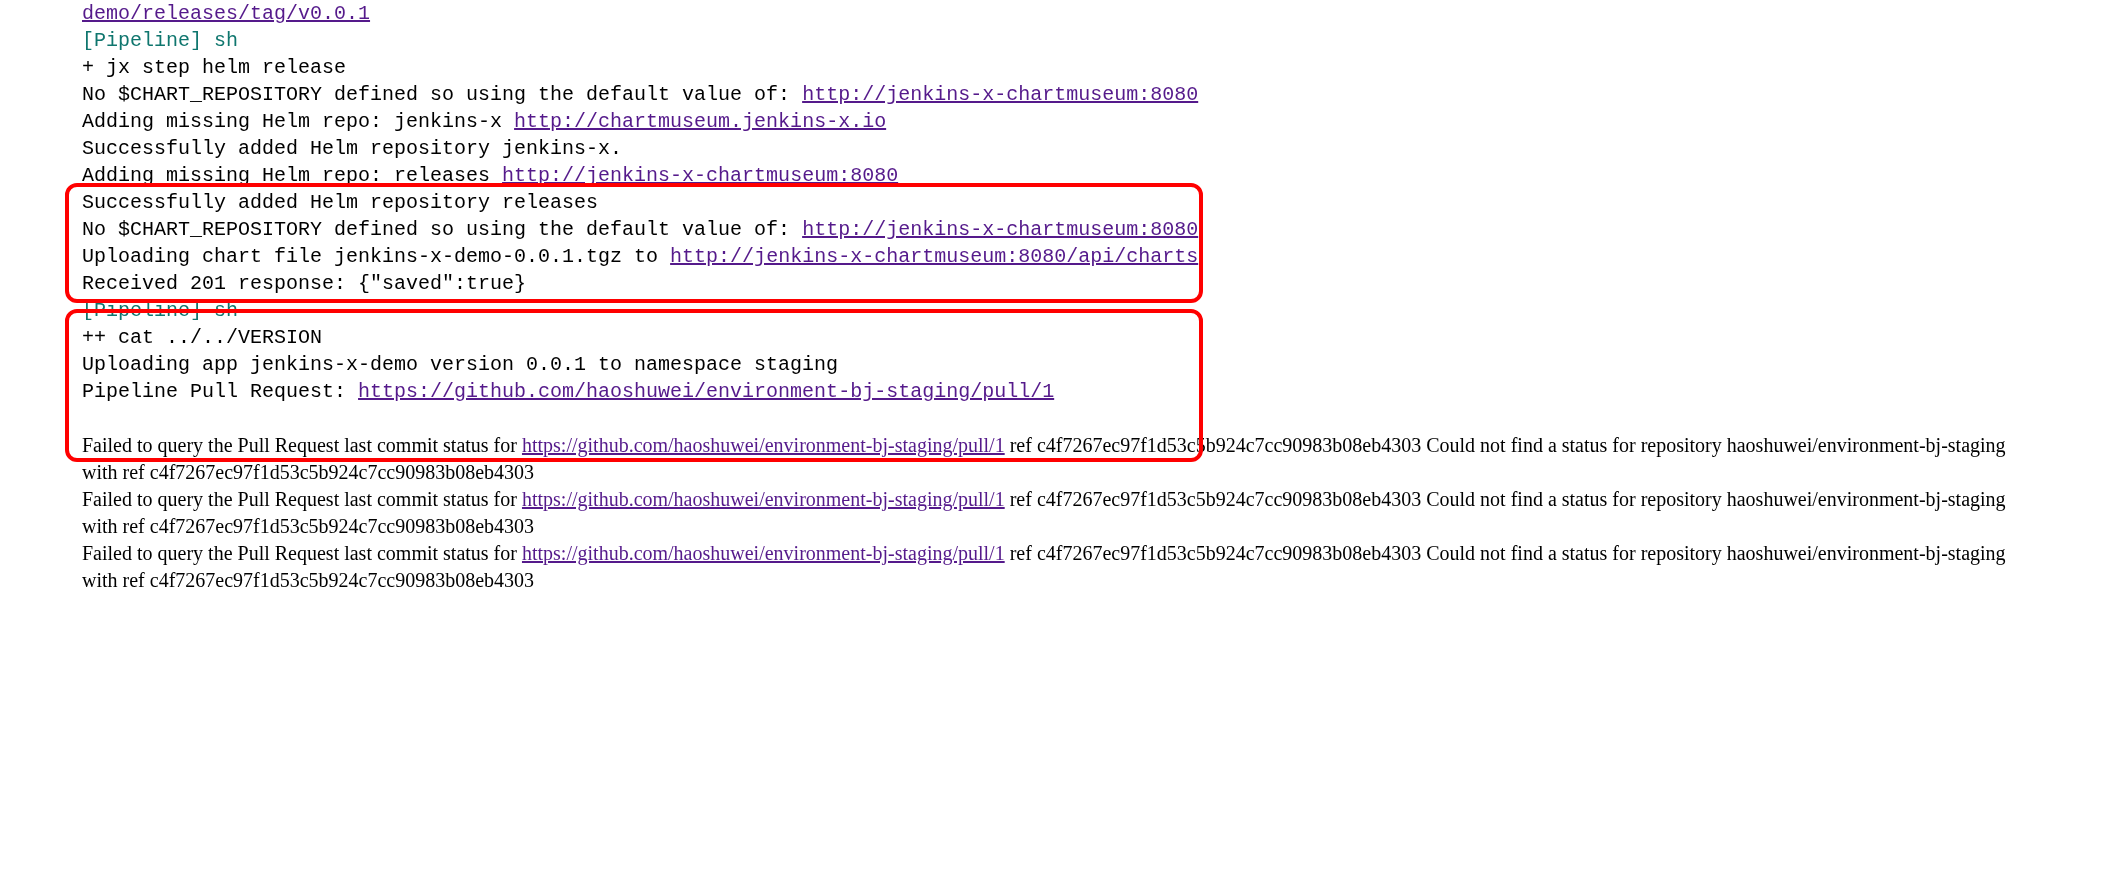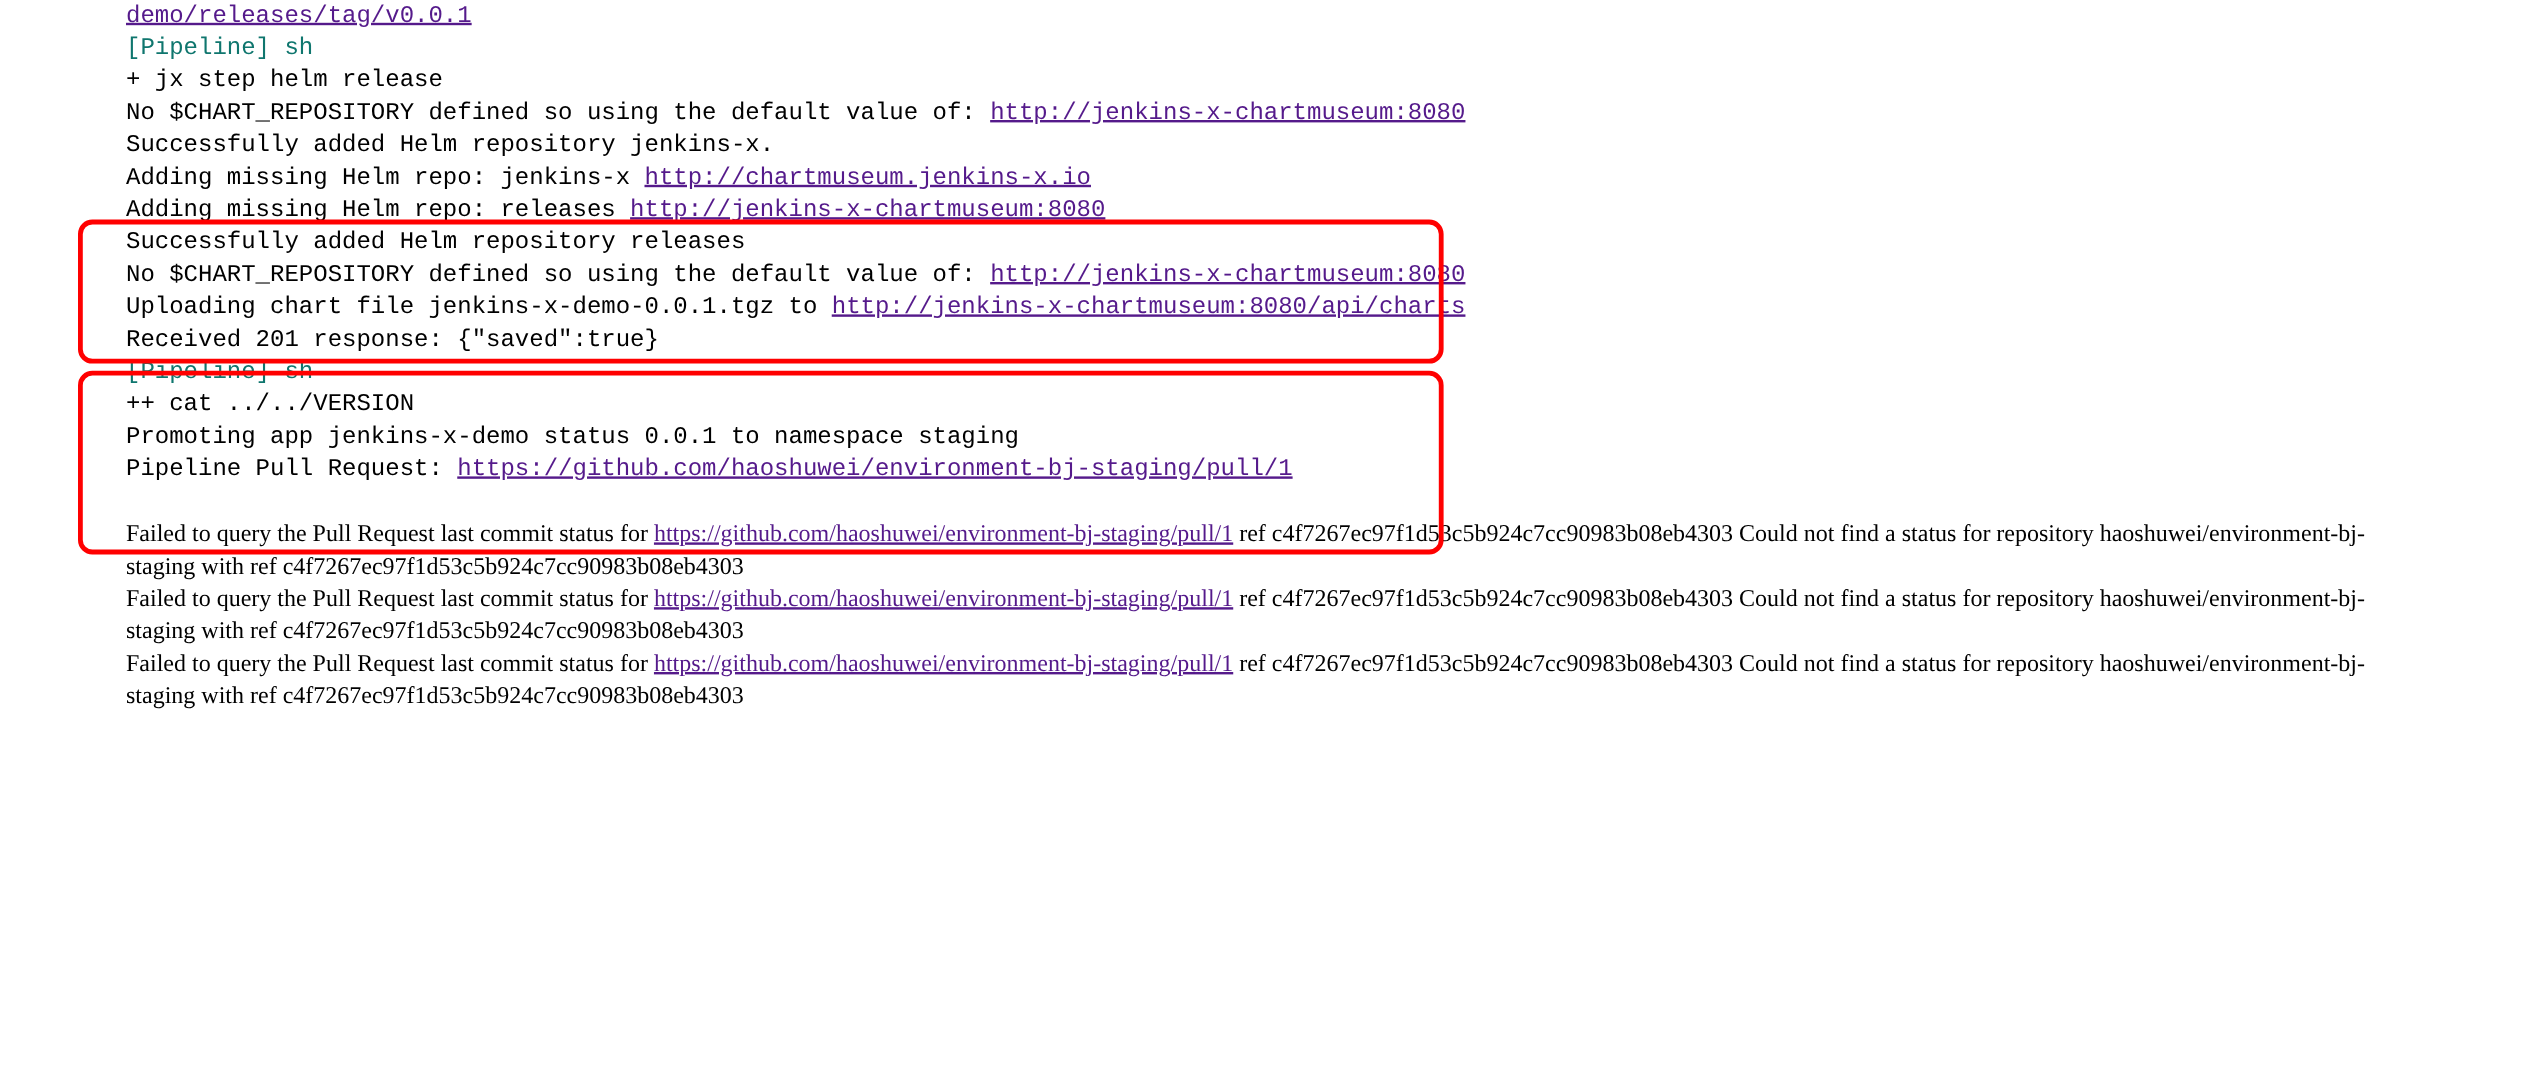--- a/index.html
+++ b/index.html
@@ -5,21 +5,21 @@
     body {
       font-family: "Courier New", Courier, monospace;
       font-size: 20px;
       line-height: 1.35;
       margin: 0;
       padding: 0;
       background: #ffffff;
       color: #000000;
     }
     .log-container {
-      padding: 0 105px;
+      padding: 0 82px;
       white-space: normal;
     }
     .log-line {
       display: block;
       margin: 0;
       padding: 0;
     }
     .link {
       color: #551a8b;
       text-decoration: underline;
@@ -60,40 +60,40 @@
 <div class="log-container">
 
   <span class="log-line"><a href="#" class="link">demo/releases/tag/v0.0.1</a></span>
 
   <span class="log-line muted">[Pipeline] sh</span>
 
   <span class="log-line">+ jx step helm release</span>
 
   <span class="log-line"><span>No $CHART_REPOSITORY defined so using the default value of: </span><a href="#" class="link">http://jenkins-x-chartmuseum:8080</a></span>
 
+  <span class="log-line"><span>Adding missing Helm repo: jenkins-x </span><a href="#" class="link">http://chartmuseum.jenkins-x.io</a></span>
+
   <span class="log-line">Successfully added Helm repository jenkins-x.</span>
-
-  <span class="log-line"><span>Adding missing Helm repo: jenkins-x </span><a href="#" class="link">http://chartmuseum.jenkins-x.io</a></span>
 
   <span class="log-line"><span>Adding missing Helm repo: releases </span><a href="#" class="link">http://jenkins-x-chartmuseum:8080</a></span>
 
   <span class="log-line">Successfully added Helm repository releases</span>
 
   <span class="log-line"><span>No $CHART_REPOSITORY defined so using the default value of: </span><a href="#" class="link">http://jenkins-x-chartmuseum:8080</a></span>
 
   <span class="log-line"><span>Uploading chart file jenkins-x-demo-0.0.1.tgz to </span><a href="#" class="link">http://jenkins-x-chartmuseum:8080/api/charts</a></span>
 
   <span class="log-line">Received 201 response: {"saved":true}</span>
 
   <span class="log-line muted">[Pipeline] sh</span>
 
   <span class="log-line">++ cat ../../VERSION</span>
 
 
-  <span class="log-line">Promoting app jenkins-x-demo status 0.0.1 to namespace staging</span>
+  <span class="log-line">Uploading app jenkins-x-demo version 0.0.1 to namespace staging</span>
 
   <span class="log-line"><span>Pipeline Pull Request: </span><a href="#" class="link">https://github.com/haoshuwei/environment-bj-staging/pull/1</a></span>
 
   <div class="blank-line"></div>
 
   <span class="log-line wrap-line"><span>Failed to query the Pull Request last commit status for </span><a href="#" class="link">https://github.com/haoshuwei/environment-bj-staging/pull/1</a><span> ref c4f7267ec97f1d53c5b924c7cc90983b08eb4303 Could not find a status for repository haoshuwei/environment-bj-staging with ref c4f7267ec97f1d53c5b924c7cc90983b08eb4303</span></span>
 
   <span class="log-line wrap-line"><span>Failed to query the Pull Request last commit status for </span><a href="#" class="link">https://github.com/haoshuwei/environment-bj-staging/pull/1</a><span> ref c4f7267ec97f1d53c5b924c7cc90983b08eb4303 Could not find a status for repository haoshuwei/environment-bj-staging with ref c4f7267ec97f1d53c5b924c7cc90983b08eb4303</span></span>
 
   <span class="log-line wrap-line"><span>Failed to query the Pull Request last commit status for </span><a href="#" class="link">https://github.com/haoshuwei/environment-bj-staging/pull/1</a><span> ref c4f7267ec97f1d53c5b924c7cc90983b08eb4303 Could not find a status for repository haoshuwei/environment-bj-staging with ref c4f7267ec97f1d53c5b924c7cc90983b08eb4303</span></span>

